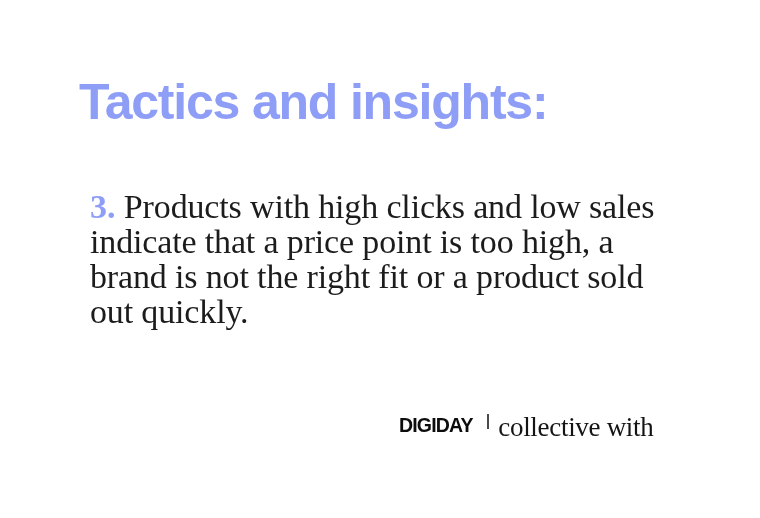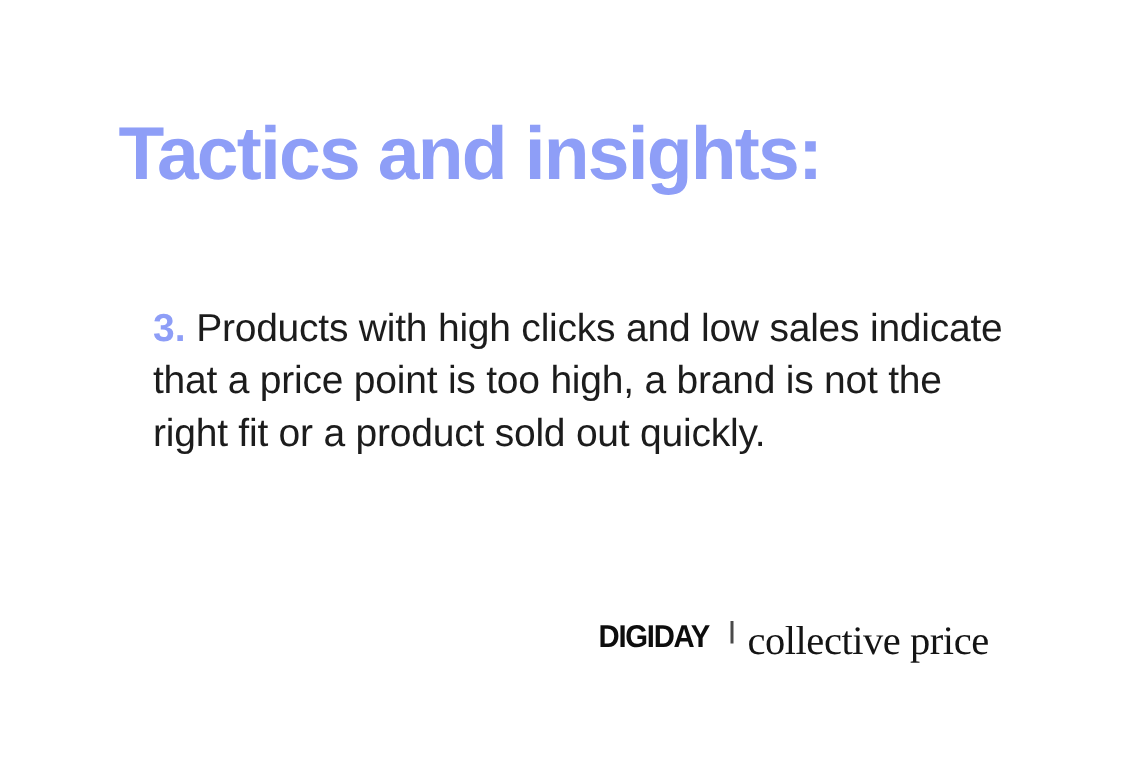--- a/index.html
+++ b/index.html
@@ -38,27 +38,27 @@
   }
 
   .body-block {
     position: absolute;
     left: 90px;
     top: 189px;
     width: 600px;
   }
 
   .body-paragraph {
-    font-family: Liberation Sans, sans-serif;
-    font-size: 26px;
+    font-family: Liberation Serif, serif;
+    font-size: 34px;
     font-weight: normal;
     line-height: 35px;
     color: #1c1c1c;
     letter-spacing: -0.15px;
-    margin: 12px;
+    margin: 0;
   }
 
   .list-marker {
     font-weight: bold;
     color: #8e9ef7;
     letter-spacing: 0px;
   }
 
   .logo-lockup {
     position: absolute;
@@ -107,16 +107,16 @@
 
   <h1 class="slide-heading">Tactics and insights:</h1>
 
   <div class="body-block">
     <p class="body-paragraph"><span class="list-marker">3.</span><span> Products with high clicks and low sales indicate that a price point is too high, a brand is not the right fit or a product sold out quickly.</span></p>
   </div>
 
   <div class="logo-lockup">
     <span class="logo-digiday">DIGIDAY</span>
     <span class="logo-divider"></span>
-    <span class="logo-collective">collective price</span>
+    <span class="logo-collective">collective with</span>
   </div>
 
 </div>
 
 </body></html>

